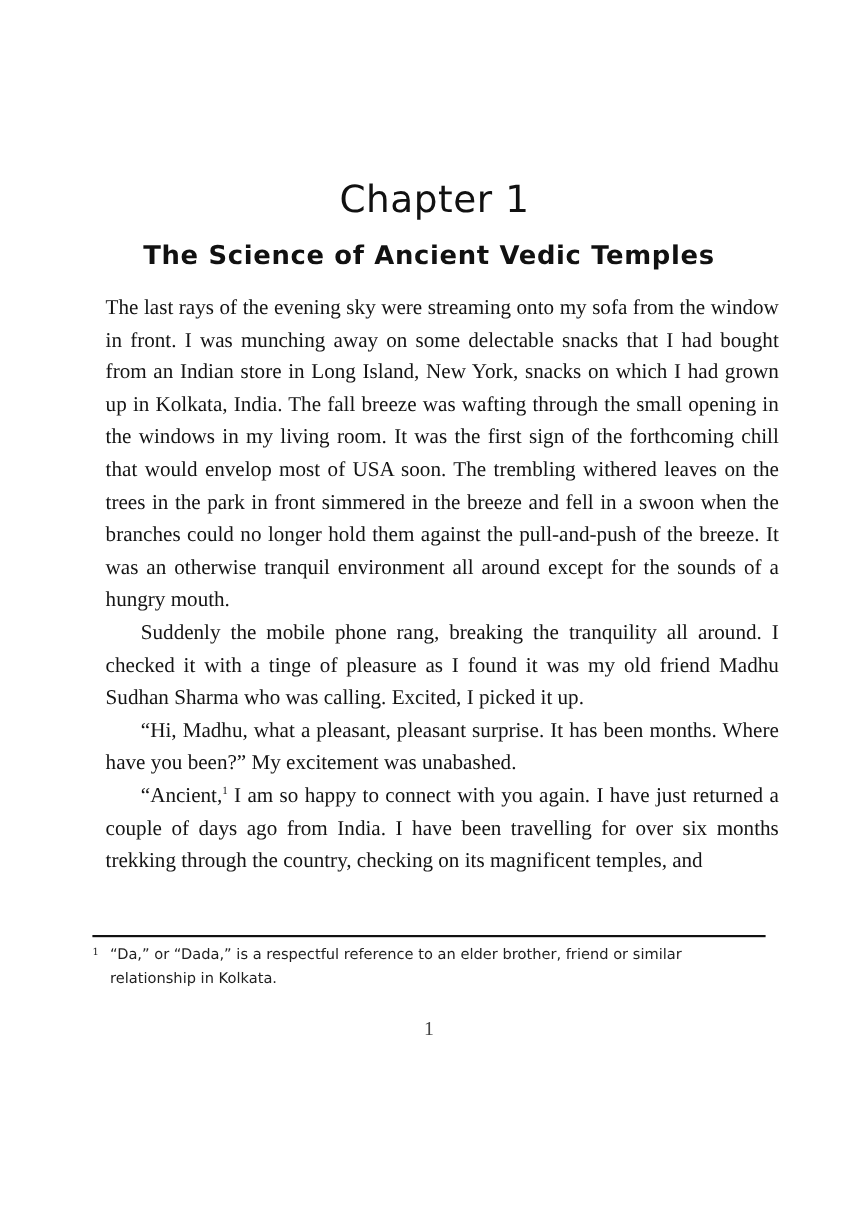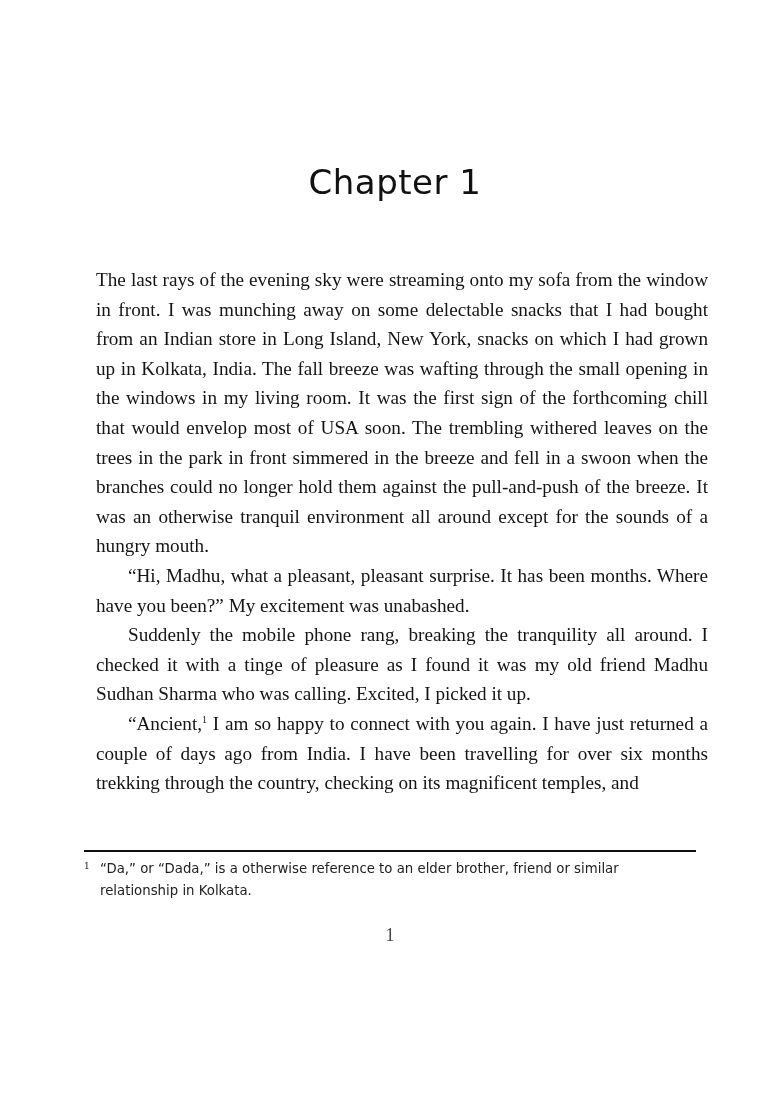--- a/index.html
+++ b/index.html
@@ -113,30 +113,31 @@
       line-height: 26px;
     }
   </style>
 </head>
 <body>
 
 <div class="page">
 
   <h1 class="chapter-label">Chapter 1</h1>
 
+  <h2 class="chapter-title">The Science of Ancient Vedic Temples</h2>
 
   <div class="body-text">
     <p>The last rays of the evening sky were streaming onto my sofa from the window in front. I was munching away on some delectable snacks that I had bought from an Indian store in Long Island, New York, snacks on which I had grown up in Kolkata, India. The fall breeze was wafting through the small opening in the windows in my living room. It was the first sign of the forthcoming chill that would envelop most of USA soon. The trembling withered leaves on the trees in the park in front simmered in the breeze and fell in a swoon when the branches could no longer hold them against the pull-and-push of the breeze. It was an otherwise tranquil environment all around except for the sounds of a hungry mouth.</p>
+    <p class="indent">Suddenly the mobile phone rang, breaking the tranquility all around. I checked it with a tinge of pleasure as I found it was my old friend Madhu Sudhan Sharma who was calling. Excited, I picked it up.</p>
     <p class="indent">“Hi, Madhu, what a pleasant, pleasant surprise. It has been months. Where have you been?” My excitement was unabashed.</p>
-    <p class="indent">Suddenly the mobile phone rang, breaking the tranquility all around. I checked it with a tinge of pleasure as I found it was my old friend Madhu Sudhan Sharma who was calling. Excited, I picked it up.</p>
     <p class="indent"><span>“Ancient,</span><sup>1</sup><span> I am so happy to connect with you again. I have just returned a couple of days ago from India. I have been travelling for over six months trekking through the country, checking on its magnificent temples,  and</span></p>
   </div>
 
   <div class="footnote-rule"></div>
 
   <div class="footnote">
     <span class="footnote-mark">1</span>
-    <span class="footnote-body">“Da,” or “Dada,” is a otherwise reference to an elder brother, friend or similar relationship in Kolkata.</span>
+    <span class="footnote-body">“Da,” or “Dada,” is a respectful reference to an elder brother, friend or similar relationship in Kolkata.</span>
   </div>
 
   <div class="page-number">1</div>
 
 </div>
 
 </body></html>

